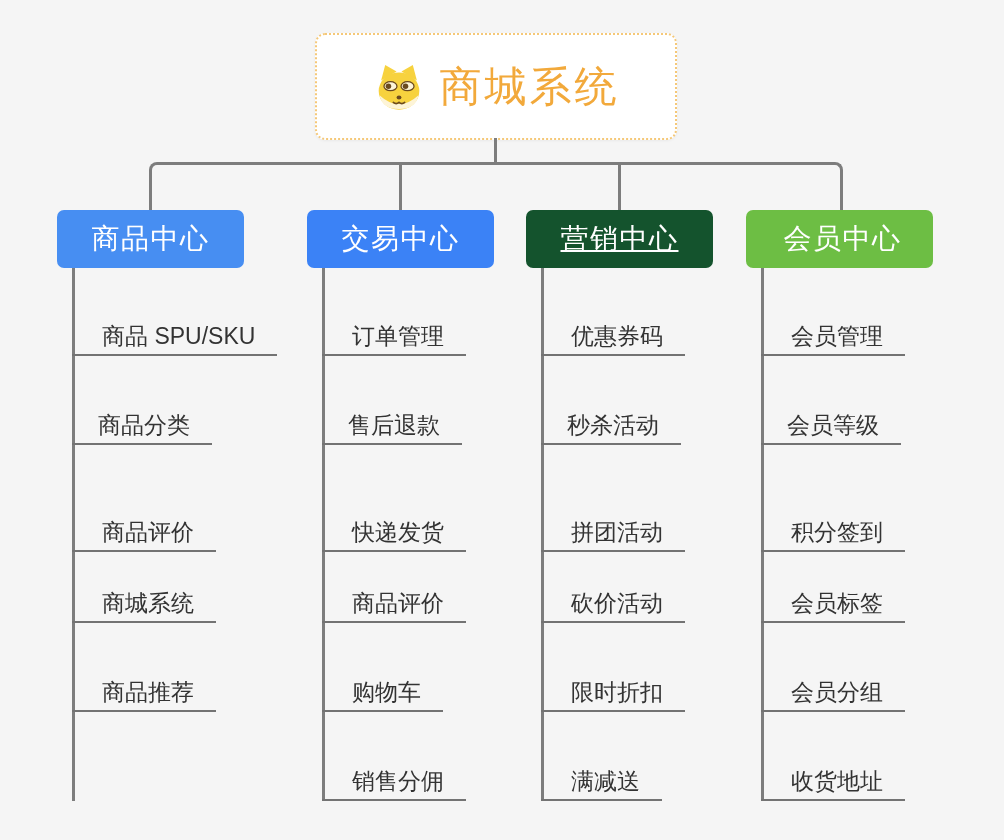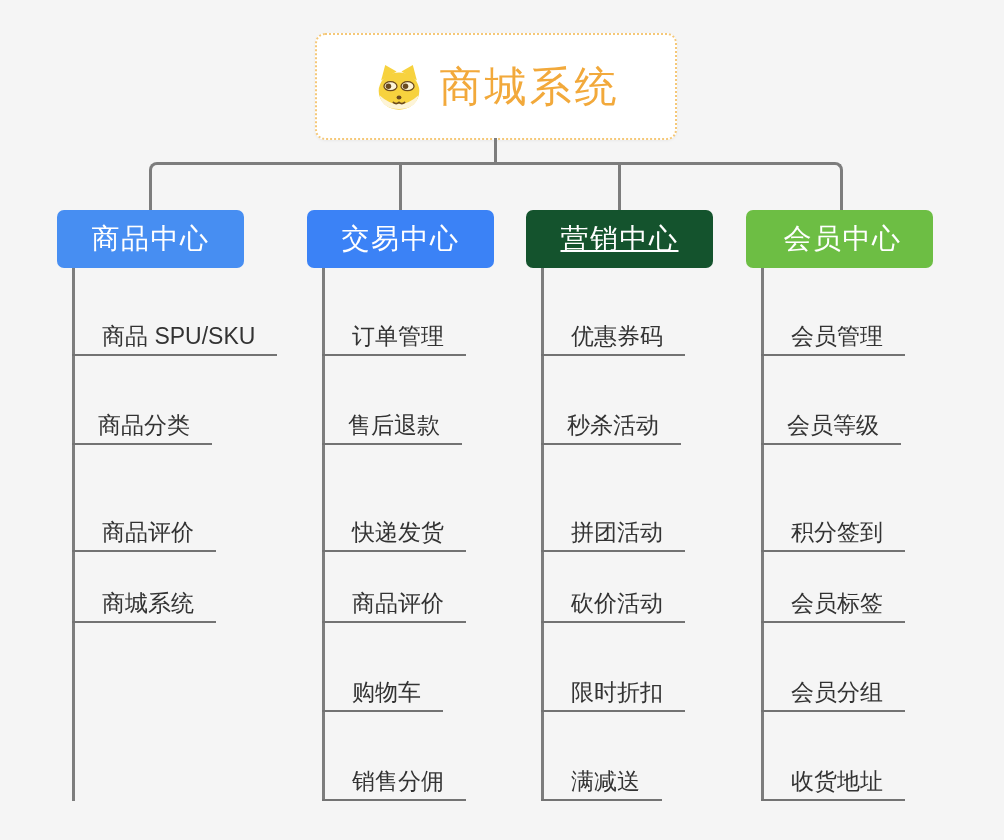--- a/index.html
+++ b/index.html
@@ -81,20 +81,21 @@
   <div class="vline drop-b2"></div>
 
   <div class="branch-box b0">
     <span>商品中心</span>
   </div>
   <div class="spine s0"></div>
   <div class="item c0 r0">商品 SPU/SKU</div>
   <div class="item c0 r1">商品分类</div>
   <div class="item c0 r2">商品评价</div>
   <div class="item c0 r3">商城系统</div>
+  <div class="item c0 r4">商品推荐</div>
 
   <div class="branch-box b1">
     <span>交易中心</span>
   </div>
   <div class="spine s1"></div>
   <div class="item c1 r0">订单管理</div>
   <div class="item c1 r1">售后退款</div>
   <div class="item c1 r2">快递发货</div>
   <div class="item c1 r3">商品评价</div>
   <div class="item c1 r4">购物车</div>

